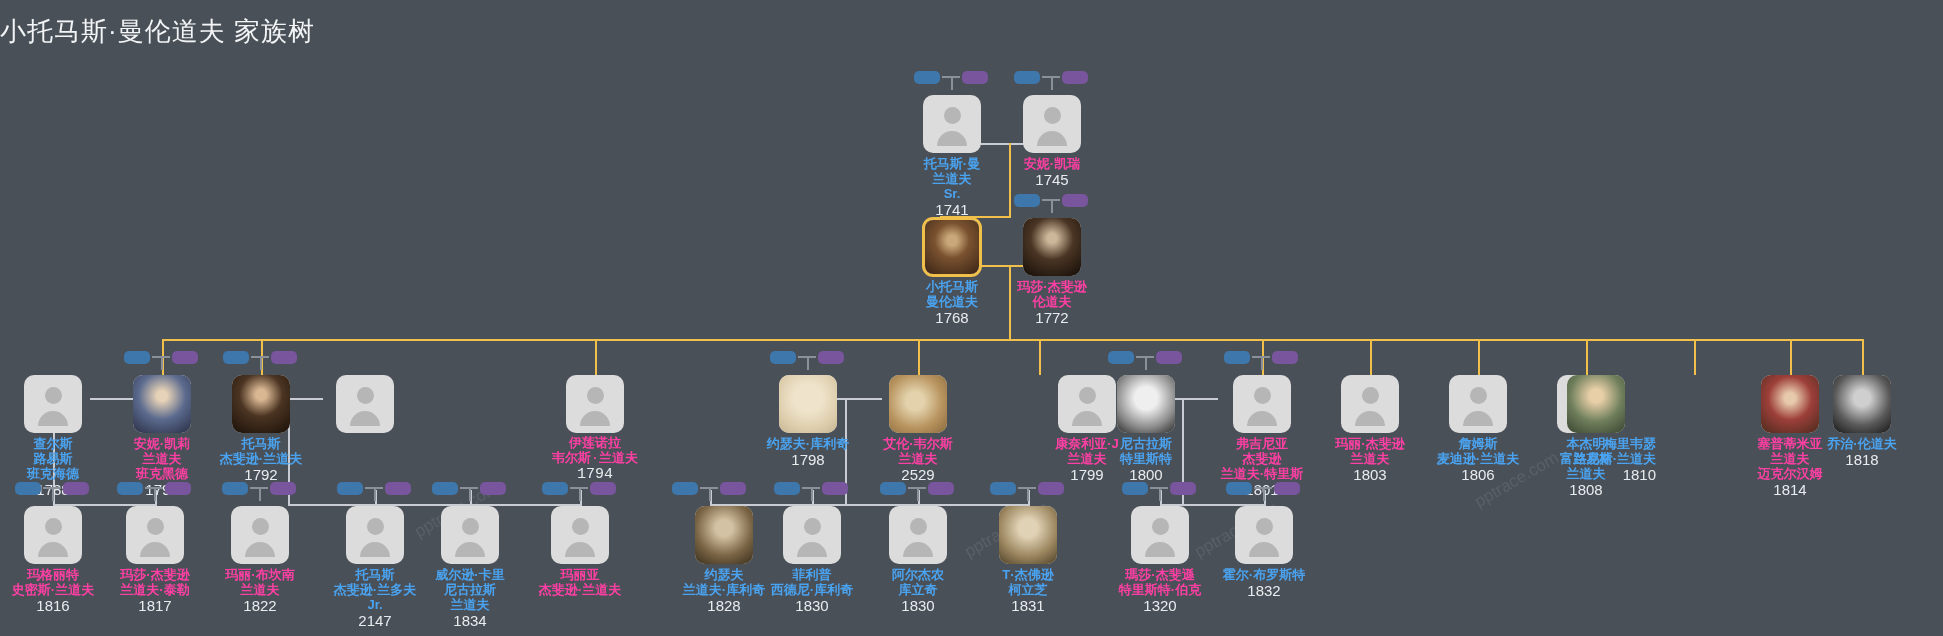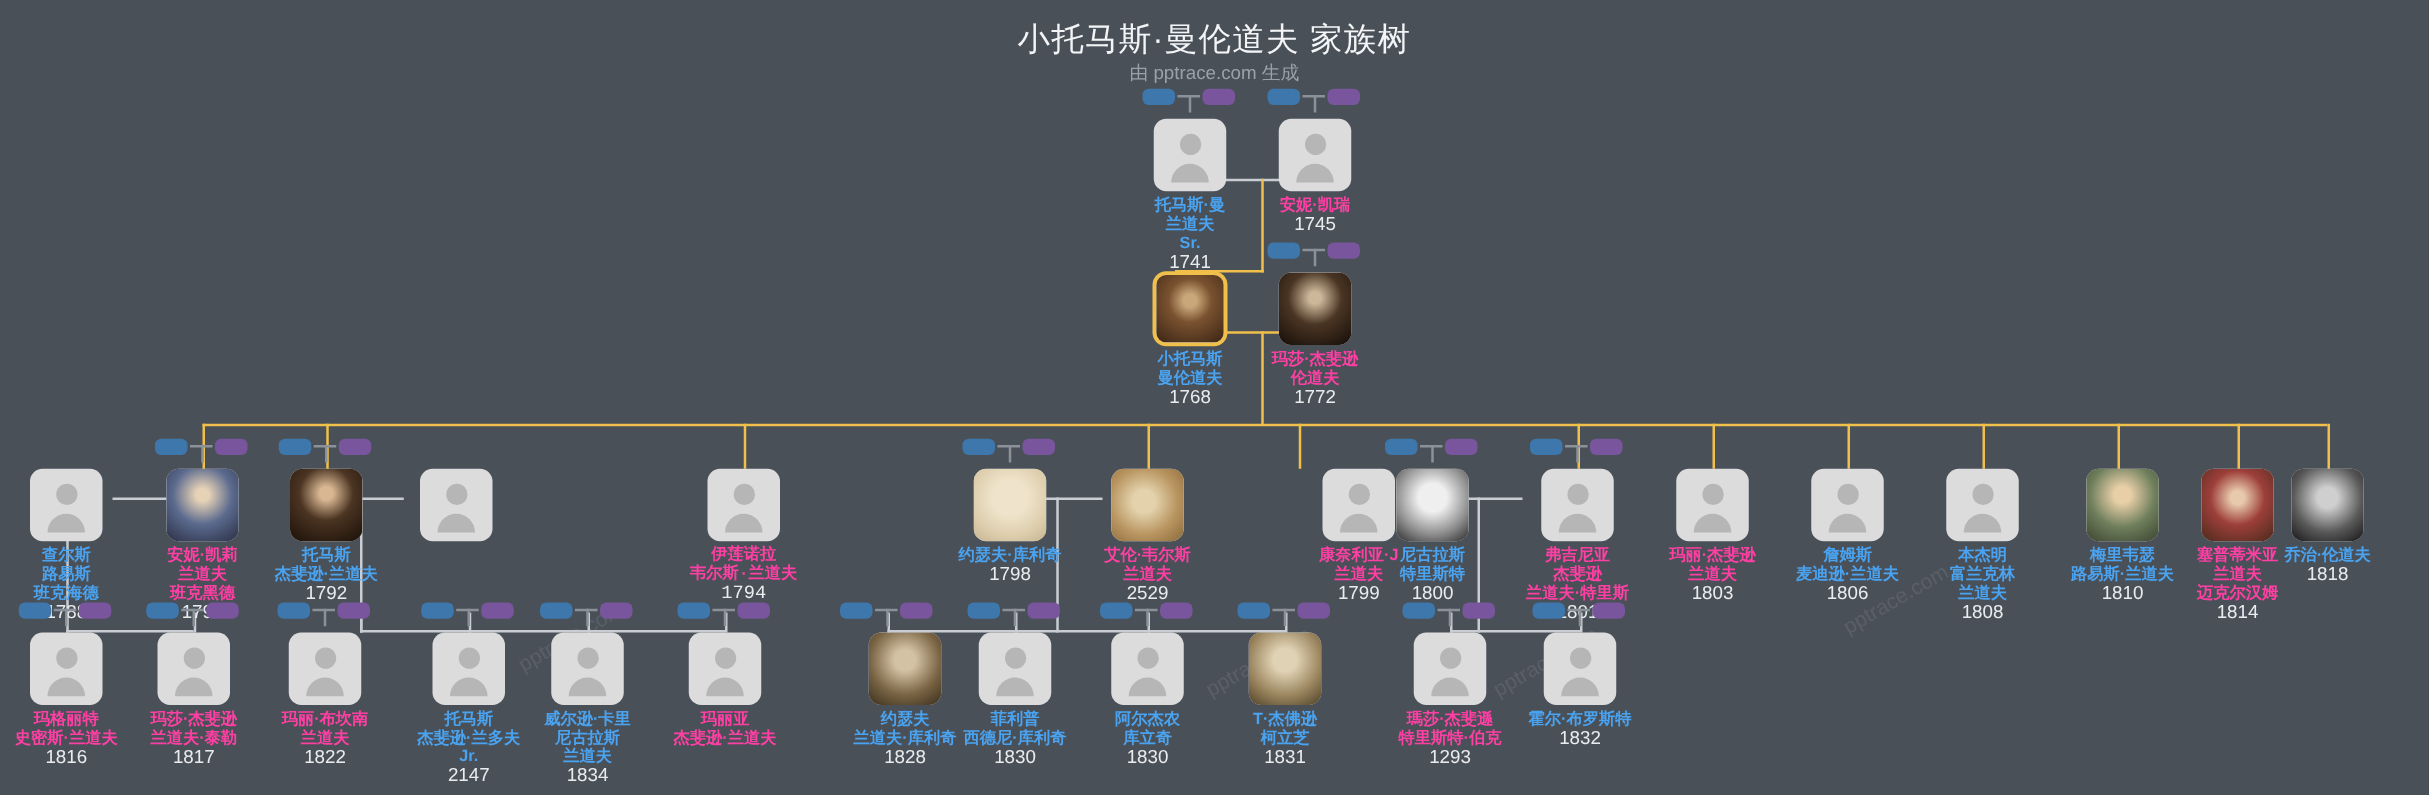--- a/index.html
+++ b/index.html
@@ -11,21 +11,20 @@
   }
   #stage {
     position: relative;
     width: 1943px; height: 636px;
     background: #4a5058;
     overflow: hidden;
   }
   
   .title {
     position: absolute; left: 0; top: 14px; width: 1943px;
-    text-align: center;
     color: #f2f4f6;
     font-size: 26px;
     letter-spacing: 1px;
   }
   .subtitle {
     position: absolute; left: 0; top: 49px; width: 1943px;
     text-align: center;
     color: #9aa1aa;
     font-size: 15px;
   }
@@ -95,21 +94,20 @@
   .badges .pill.purple { left: 70px; background: #78559c; }
   .badges .cx { position: absolute; left: 50px; top: 5px; width: 18px; height: 2px; background: #8b9199; }
   .badges .cy { position: absolute; left: 59px; top: 5px; width: 2px; height: 14px; background: #8b9199; }
 </style>
 </head>
 <body>
 
 <div id="stage">
 
   <div class="title">小托马斯·曼伦道夫 家族树</div>
-  <div class="subtitle">由 pptrace.com 生成</div>
 
   <div class="wm" style="left:960px; top:520px;">pptrace.com</div>
   <div class="wm" style="left:410px; top:500px;">pptrace.com</div>
   <div class="wm" style="left:1190px; top:520px;">pptrace.com</div>
   <div class="wm" style="left:1470px; top:470px;">pptrace.com</div>
 
   <div class="ln g h" style="left:975px; top:143px; width:70px;"></div>
 
   <div class="ln v" style="left:1009px; top:143px; height:75px;"></div>
   <div class="ln h" style="left:940px; top:216px; width:71px;"></div>
@@ -384,21 +382,21 @@
           <span class="ph-head"></span>
           <span class="ph-body"></span>
         </div>
         <div class="pname m">
           <div>本杰明</div>
           <div>富兰克林</div>
           <div>兰道夫</div>
         </div>
         <div class="pyear">1808</div>
       </div>
-      <div class="node" style="left: 1638px; top: 375px;">
+      <div class="node" style="left: 1536px; top: 375px; text-align: right;">
         <div class="photo">
           <div class="portrait" style="background: radial-gradient(circle at 50% 36%, rgb(232, 207, 168) 0px, rgb(232, 207, 168) 14%, rgb(111, 127, 92) 55%, rgb(58, 68, 48) 100%);"></div>
         </div>
         <div class="pname m">
           <div>梅里韦瑟</div>
           <div>路易斯·兰道夫</div>
         </div>
         <div class="pyear">1810</div>
       </div>
       <div class="node" style="left: 1730px; top: 375px;">
@@ -598,21 +596,21 @@
       </div>
       <div class="node" style="left: 1100px; top: 506px;">
         <div class="photo">
           <span class="ph-head"></span>
           <span class="ph-body"></span>
         </div>
         <div class="pname f">
           <div>瑪莎·杰斐遜</div>
           <div>特里斯特·伯克</div>
         </div>
-        <div class="pyear">1293</div>
+        <div class="pyear">1320</div>
       </div>
       <div class="badges" style="left: 1204px; top: 482px;">
         <span class="pill blue"></span>
         <span class="cx"></span>
         <span class="cy"></span>
         <span class="pill purple"></span>
       </div>
       <div class="node" style="left: 1204px; top: 506px;">
         <div class="photo">
           <span class="ph-head"></span>

